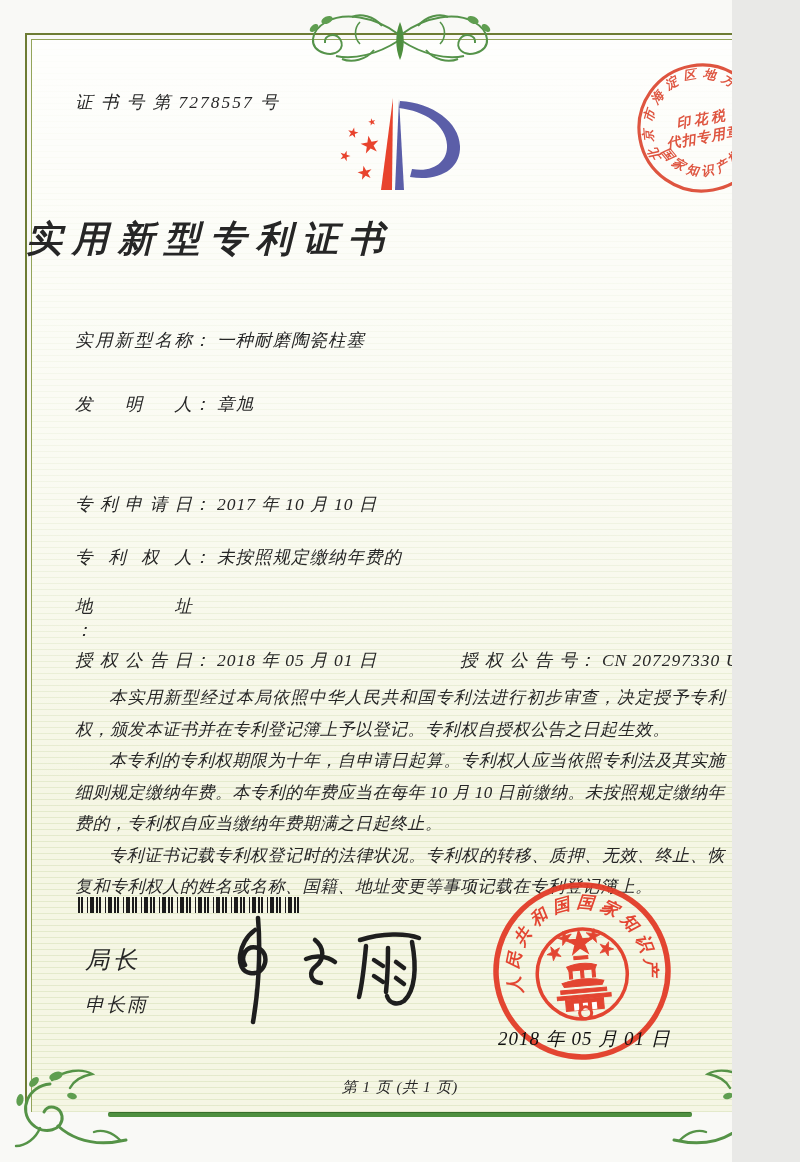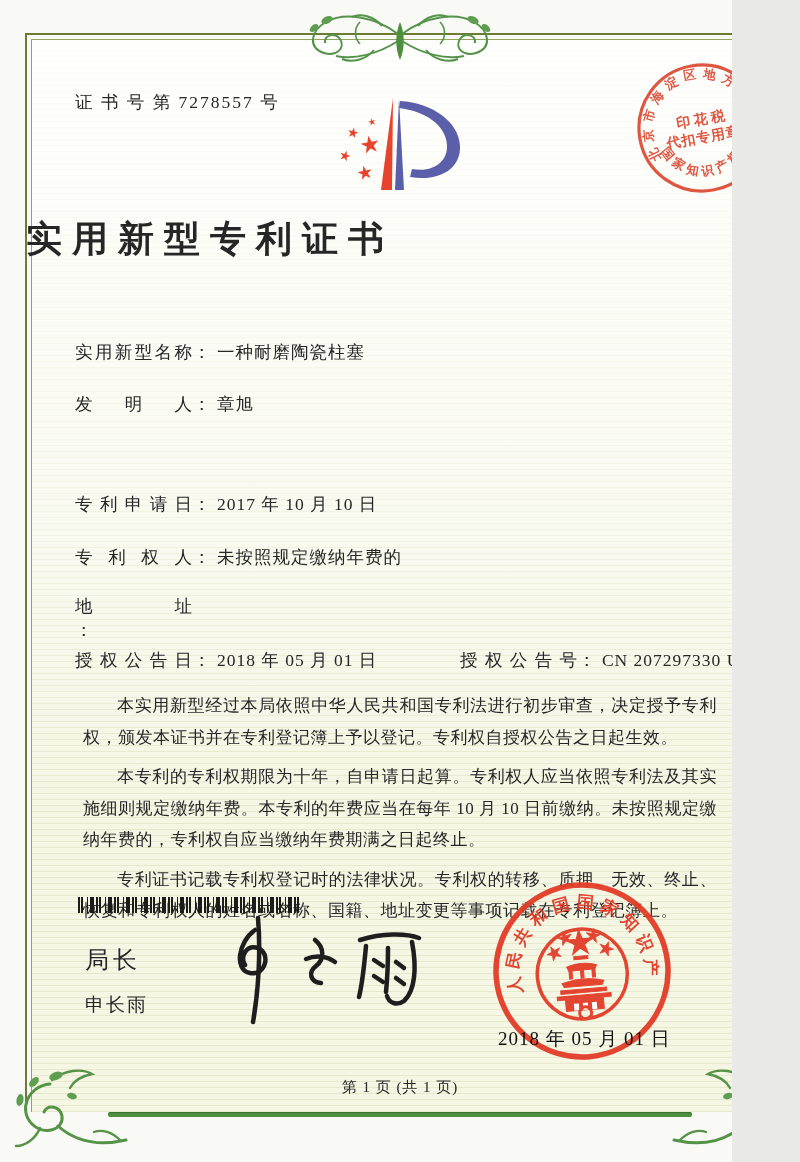--- a/index.html
+++ b/index.html
@@ -1,38 +1,38 @@
 <!DOCTYPE html>
 <html><head>
 <meta charset="utf-8">
 <style>
   html,body{margin:0;padding:0;}
   body{background:#e9e9e7;font-family:"Liberation Serif","DejaVu Serif",serif;}
-  .page{position:relative;width:732px;height:1162px;background:#f9f9f6;overflow:hidden;color:#262626;}
+  .page{position:relative;width:732px;height:1162px;background:#f9f9f6;overflow:hidden;color:#262626;font-style:italic;}
 
   
   .frame{position:absolute;left:25px;top:33px;width:742px;height:1079px;border:2.5px solid #6d7c34;border-bottom:none;box-sizing:border-box;}
   .frame-inner{position:absolute;left:4px;top:4px;right:4px;bottom:0;border:1px solid #93a45a;border-bottom:none;
     background-color:#f5f6e4;
     background-image:linear-gradient(180deg,rgba(255,255,255,.92),rgba(255,255,255,.5) 42%,rgba(255,255,255,0) 72%),
       repeating-linear-gradient(0deg,rgba(158,184,102,.20) 0 1px,rgba(0,0,0,0) 1px 6px);}
 
   .abs{position:absolute;}
   .cert-no{left:75px;top:90px;font-size:17.5px;letter-spacing:2px;}
   .title{left:0;top:215px;width:800px;text-align:left;font-size:36px;font-weight:700;letter-spacing:10px;margin-left:26px;}
 
   .frow{left:75px;font-size:17.5px;letter-spacing:1px;white-space:nowrap;}
   .flabel{display:inline-block;width:118px;text-align:justify;text-align-last:justify;}
   .addr-row{display:flex;white-space:normal;}
   .addr-label{flex:0 0 135px;}
   .addr-value{width:470px;line-height:28px;}
   .grant-right{position:absolute;left:385px;top:0;white-space:nowrap;}
 
   .body-text{left:75px;top:682px;width:650px;font-size:17px;line-height:31.5px;text-align:justify;letter-spacing:.5px;}
-  .body-text p{margin:8px;text-indent:2em;}
+  .body-text p{margin:0;text-indent:2em;}
 
   .barcode{left:78px;top:897px;width:224px;height:16px;
     background:repeating-linear-gradient(90deg,#1c1c1c 0 2px,transparent 2px 3px,#1c1c1c 3px 5px,transparent 5px 9px,#1c1c1c 9px 10px,transparent 10px 12px,#1c1c1c 12px 16px,transparent 16px 18px);}
 
   .signer-title{left:85px;top:944px;font-size:24px;letter-spacing:4px;}
   .signer-name{left:85px;top:992px;font-size:19px;letter-spacing:2px;}
 
   .seal-wrap{left:487px;top:876px;width:190px;height:190px;transform:rotate(-5deg);}
   .issue-date{left:498px;top:1026px;font-size:19px;letter-spacing:1px;color:#111;}
   .footer{left:0;top:1078px;width:800px;text-align:center;font-size:15px;letter-spacing:1px;}
@@ -103,21 +103,21 @@
     </text>
     <text x="70" y="66" font-size="14" font-weight="bold" fill="#dc4731" text-anchor="middle">印 花 税</text>
     <text x="70" y="84" font-size="14" font-weight="bold" fill="#dc4731" text-anchor="middle" letter-spacing="1">代扣专用章</text>
     <text font-size="12.5" font-weight="bold" fill="#dc4731" letter-spacing="4">
       <textPath href="#taxBot" startOffset="50%" text-anchor="middle">国家知识产权局</textPath>
     </text>
   </svg>
 
   <div class="abs title">实用新型专利证书</div>
 
-  <div class="abs frow" style="top:340px">
+  <div class="abs frow" style="top:328px">
     <span class="flabel">实用新型名称</span><span>：</span>
     <span>一种耐磨陶瓷柱塞</span>
   </div>
   <div class="abs frow" style="top:392px">
     <span class="flabel">发明人</span><span>：</span>
     <span>章旭</span>
   </div>
   <div class="abs frow" style="top:492px">
     <span class="flabel">专利申请日</span><span>：</span>
     <span>2017 年 10 月 10 日</span>

